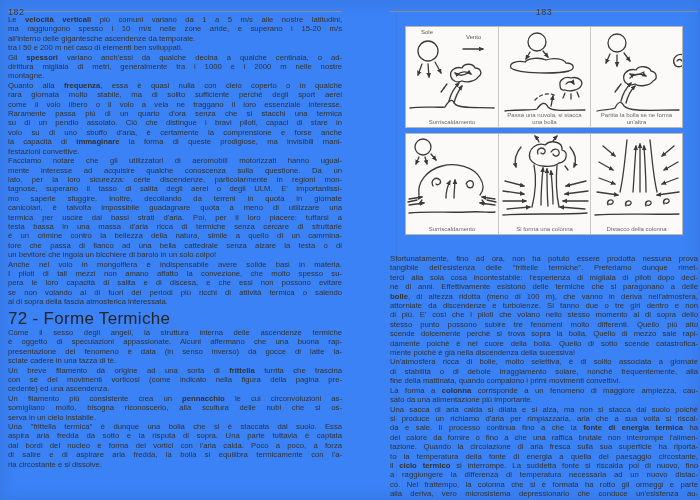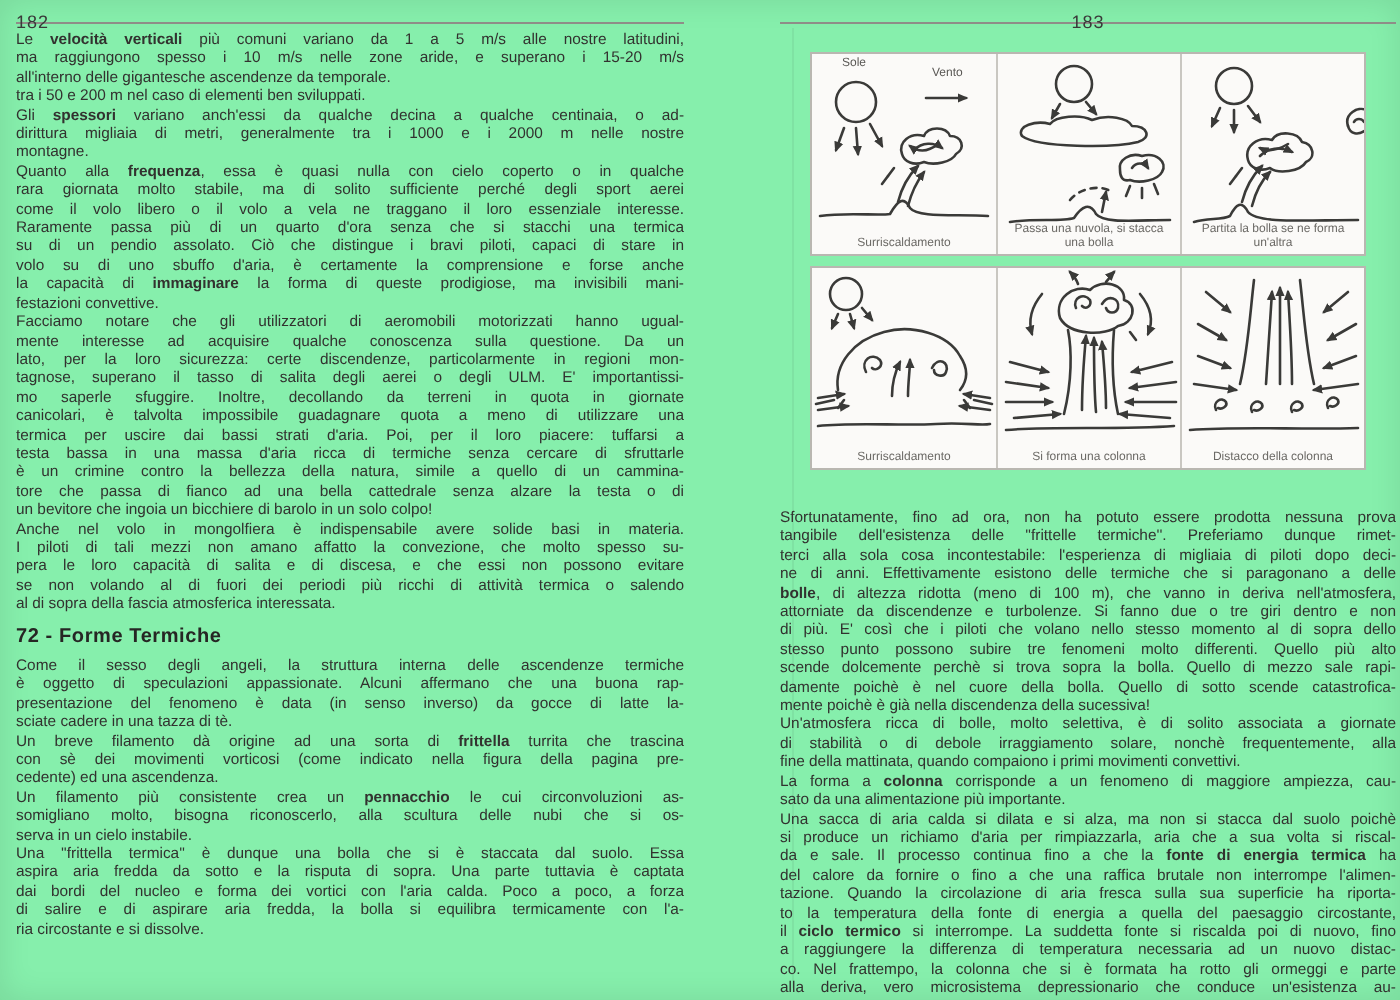--- a/index.html
+++ b/index.html
@@ -1,30 +1,30 @@
 <!DOCTYPE html>
 <html><head>
 <meta charset="utf-8">
 <style>
   *{margin:0;padding:0;box-sizing:border-box}
   html,body{width:700px;height:500px;overflow:hidden}
   body{background:#e8e7e4;font-family:"Liberation Sans",sans-serif}
-  .spread{position:absolute;inset:0;background:#86efac;box-shadow:inset 0 0 16px rgba(0,0,0,.10)}
+  .spread{position:absolute;inset:0;background:#3b82f6;box-shadow:inset 0 0 16px rgba(0,0,0,.10)}
   .gutter{position:absolute;left:396px;top:14px;bottom:6px;width:1px;background:rgba(0,0,0,.05)}
   .page{position:absolute;top:0;height:500px}
   .page.left{left:8px;width:334px}
   .page.right{left:390px;width:308px}
   .pagehead{height:12px;border-bottom:1px solid #8f8d88;padding-top:1px}
   .pagehead.r{text-align:center}
   .pagenum{font-size:9px;color:#3a3a3a;letter-spacing:.5px}
   .pagebody{padding-top:3px;font-size:7.7px;line-height:9.4px;color:#32322f;overflow:hidden}
   .line{text-align:justify;text-align-last:justify}
   .line.end{text-align-last:left}
   .b{font-weight:bold}
-  .heading{font-size:10px;font-weight:bold;margin:7px 0 5px;color:#262624;letter-spacing:.3px}
+  .heading{font-size:17px;font-weight:normal;margin:7px 0 5px;color:#262624;letter-spacing:.3px}
   .figure{margin:14px 0 0 15px;width:278px}
   .figrow{display:grid;grid-template-columns:1fr 1fr 1fr;border:1px solid #b9b7b1;height:102px;background:#fbfaf8}
   .figrow+.figrow{margin-top:5px}
   .cell{position:relative;border-left:1px solid #c9c7c1;overflow:hidden}
   .cell:first-child{border-left:none}
   .cell svg{position:absolute;left:0;top:1px}
   .cap{position:absolute;left:0;right:0;bottom:2px;text-align:center;font-size:6px;line-height:6.5px;color:#6b6965;padding:0 8px}
   .plabel{position:absolute;font-size:6px;color:#5a5855}
   .plabel.sole{left:15px;top:2px}
   .plabel.vento{left:60px;top:7px}

